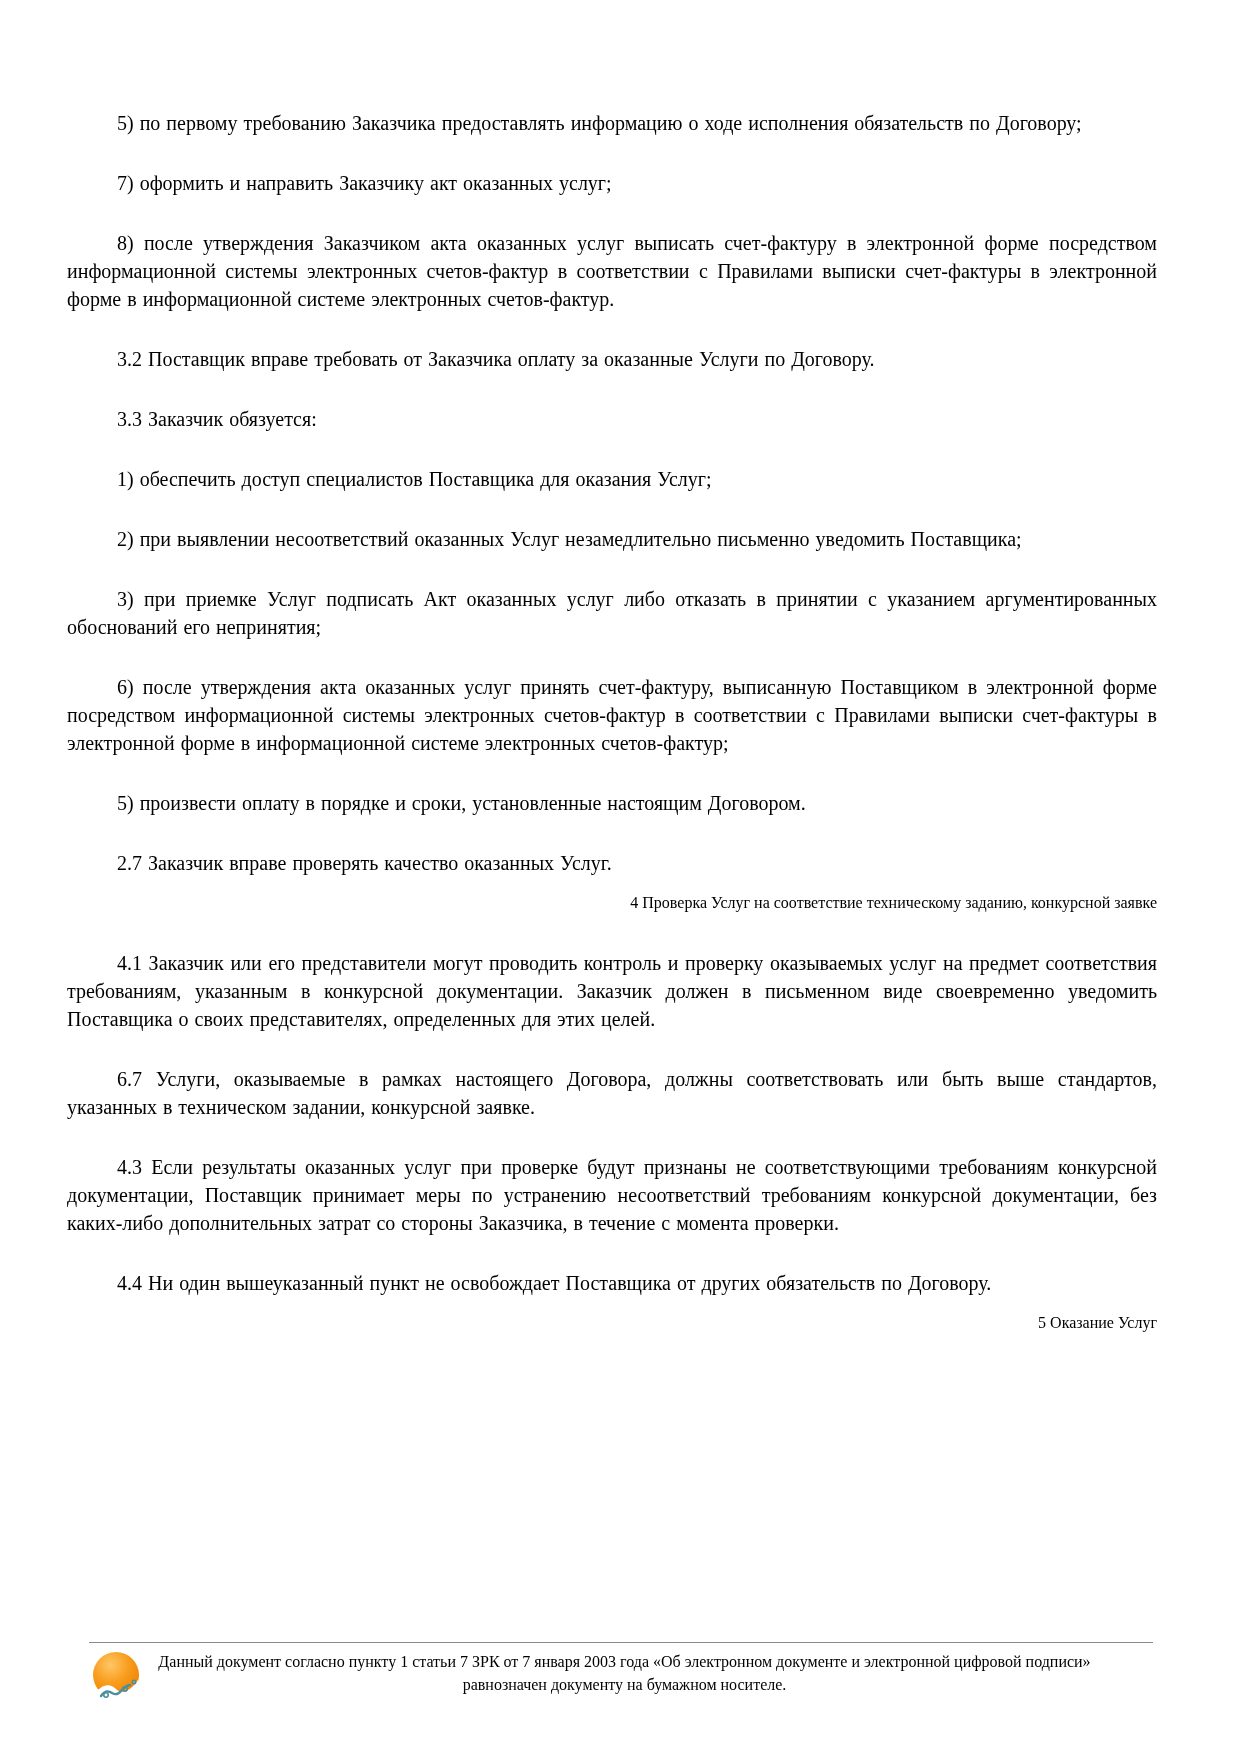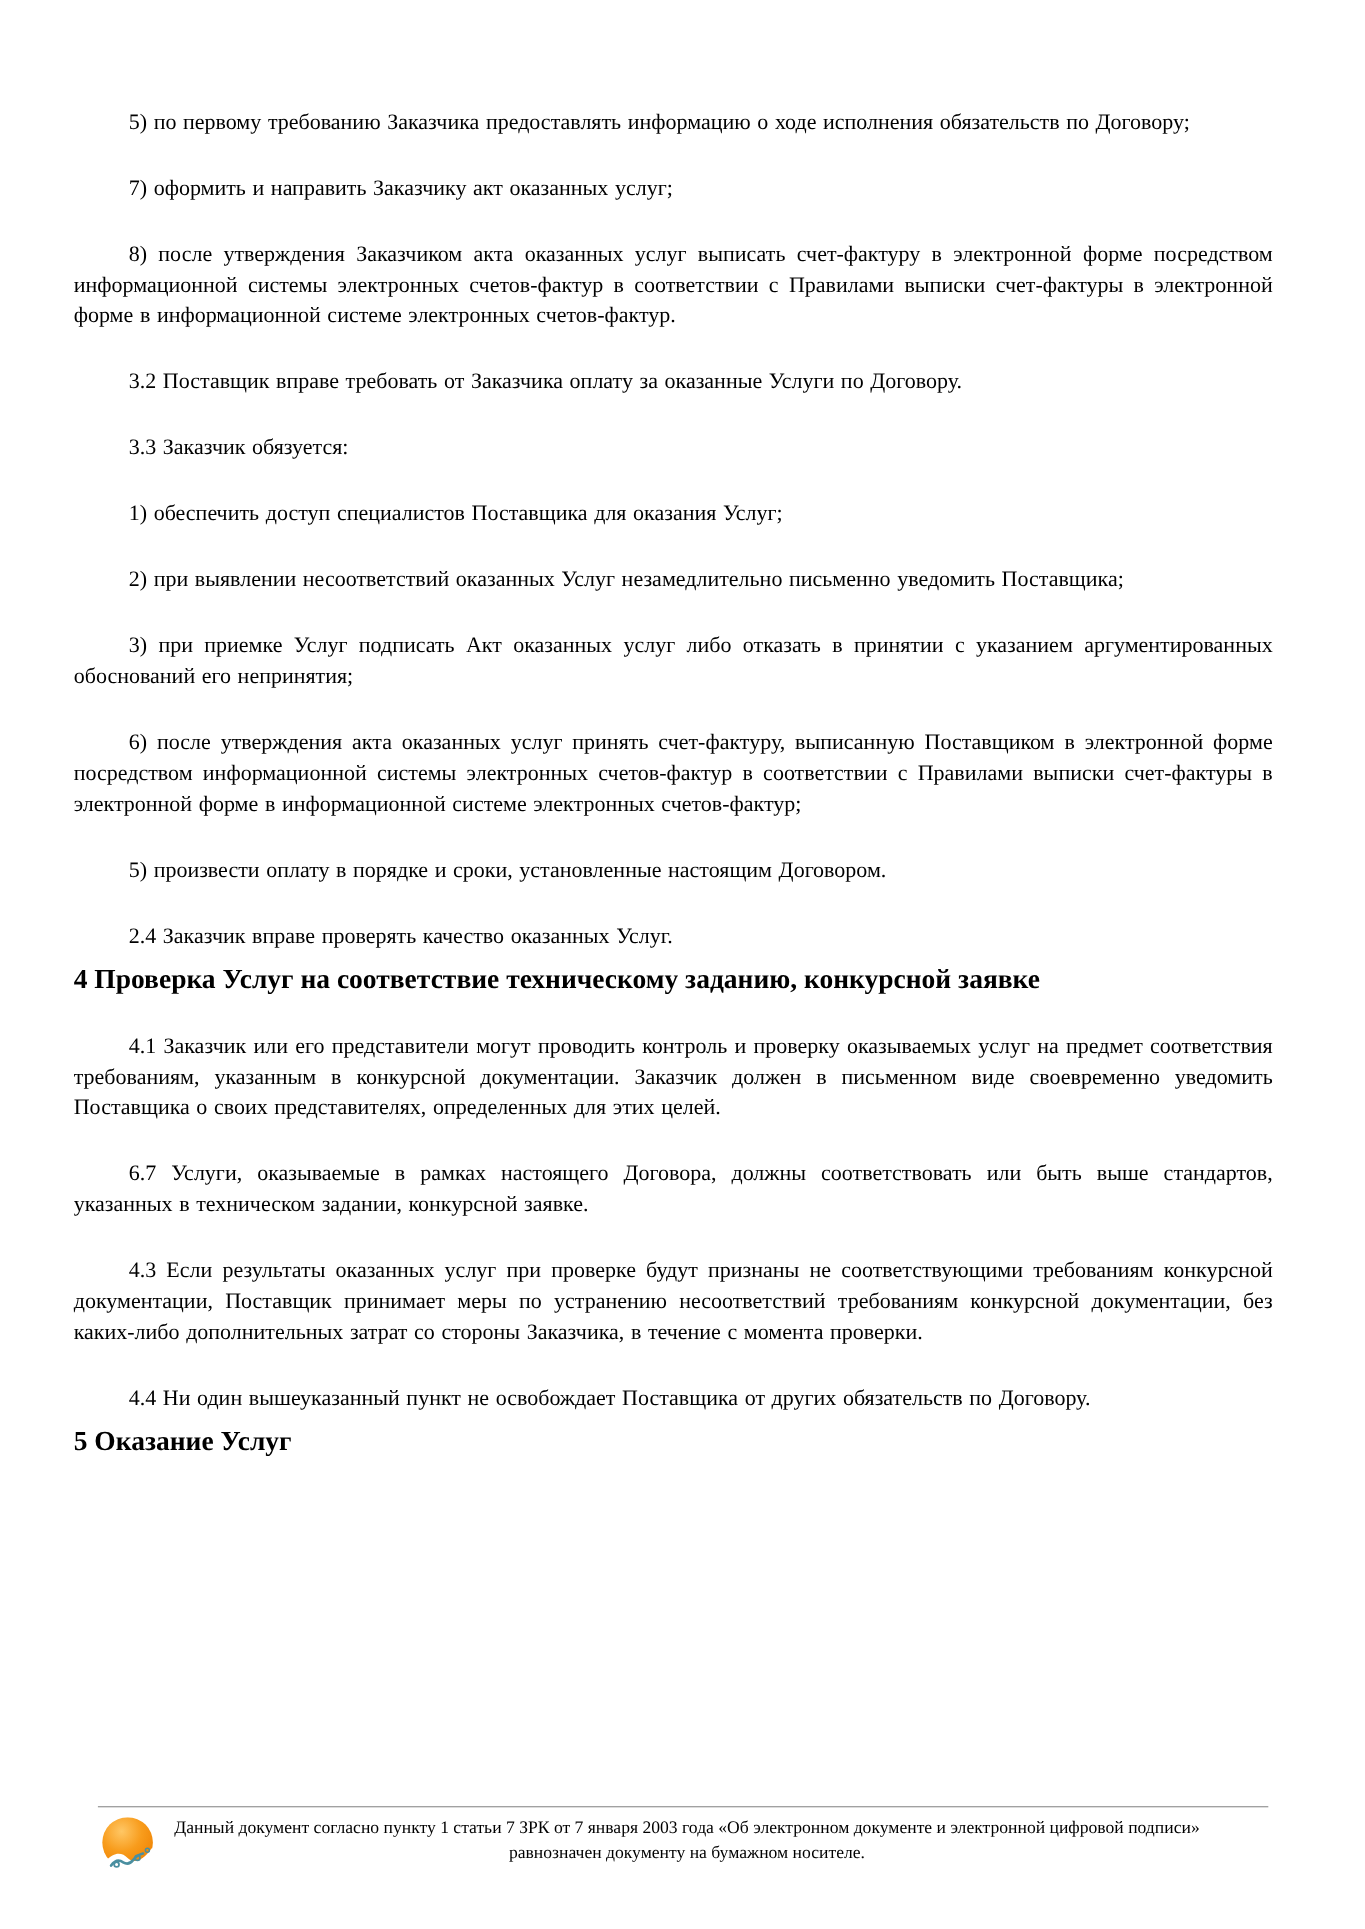--- a/index.html
+++ b/index.html
@@ -9,31 +9,31 @@
     background:#ffffff;
     color:#000000;
     font-family:"Liberation Serif","DejaVu Serif",serif;
     overflow:hidden;
   }
   .doc-body{
     position:absolute;top:0;left:67px;width:1090px;
     padding-top:97px;
   }
   .para{
-    margin:0 0 32px 0;
+    margin:12px 0 32px 0;
     font-size:20px;line-height:28px;
     text-align:justify;
     text-indent:50px;
     word-spacing:1px;
   }
   .heading{
     margin:-20px 0 32px 0;
-    font-size:25px;line-height:28px;
-    font-weight:bold;
-    text-align:left;
+    font-size:16px;line-height:28px;
+    font-weight:normal;
+    text-align:right;
     text-indent:0;
   }
   .footer-divider{
     position:absolute;left:89px;top:1642px;width:1064px;
     border-top:1px solid #8a8a8a;height:0;
   }
   .footer{
     position:absolute;left:92px;top:1650px;
     display:flex;align-items:flex-start;gap:12px;
   }
@@ -54,21 +54,21 @@
   <p class="para">5) по первому требованию Заказчика предоставлять информацию о ходе исполнения обязательств по Договору;</p>
       <p class="para">7) оформить и направить Заказчику акт оказанных услуг;</p>
       <p class="para">8) после утверждения Заказчиком акта оказанных услуг выписать счет-фактуру в электронной форме посредством информационной системы электронных счетов-фактур в соответствии с Правилами выписки счет-фактуры в электронной форме в информационной системе электронных счетов-фактур.</p>
       <p class="para">3.2 Поставщик вправе требовать от Заказчика оплату за оказанные Услуги по Договору.</p>
       <p class="para">3.3 Заказчик обязуется:</p>
       <p class="para">1) обеспечить доступ специалистов Поставщика для оказания Услуг;</p>
       <p class="para">2) при выявлении несоответствий оказанных Услуг незамедлительно письменно уведомить Поставщика;</p>
       <p class="para">3) при приемке Услуг подписать Акт оказанных услуг либо отказать в принятии с указанием аргументированных обоснований его непринятия;</p>
       <p class="para">6) после утверждения акта оказанных услуг принять счет-фактуру, выписанную Поставщиком в электронной форме посредством информационной системы электронных счетов-фактур в соответствии с Правилами выписки счет-фактуры в электронной форме в информационной системе электронных счетов-фактур;</p>
       <p class="para">5) произвести оплату в порядке и сроки, установленные настоящим Договором.</p>
-      <p class="para">2.4 Заказчик вправе проверять качество оказанных Услуг.</p>
+      <p class="para">2.7 Заказчик вправе проверять качество оказанных Услуг.</p>
       <h2 class="heading">4 Проверка Услуг на соответствие техническому заданию, конкурсной заявке</h2>
       <p class="para">4.1 Заказчик или его представители могут проводить контроль и проверку оказываемых услуг на предмет соответствия требованиям, указанным в конкурсной документации. Заказчик должен в письменном виде своевременно уведомить Поставщика о своих представителях, определенных для этих целей.</p>
       <p class="para">6.7 Услуги, оказываемые в рамках настоящего Договора, должны соответствовать или быть выше стандартов, указанных в техническом задании, конкурсной заявке.</p>
       <p class="para">4.3 Если результаты оказанных услуг при проверке будут признаны не соответствующими требованиям конкурсной документации, Поставщик принимает меры по устранению несоответствий требованиям конкурсной документации, без каких-либо дополнительных затрат со стороны Заказчика, в течение с момента проверки.</p>
       <p class="para">4.4 Ни один вышеуказанный пункт не освобождает Поставщика от других обязательств по Договору.</p>
       <h2 class="heading">5 Оказание Услуг</h2>
     </main>
 
   <div class="footer-divider"></div>
 

